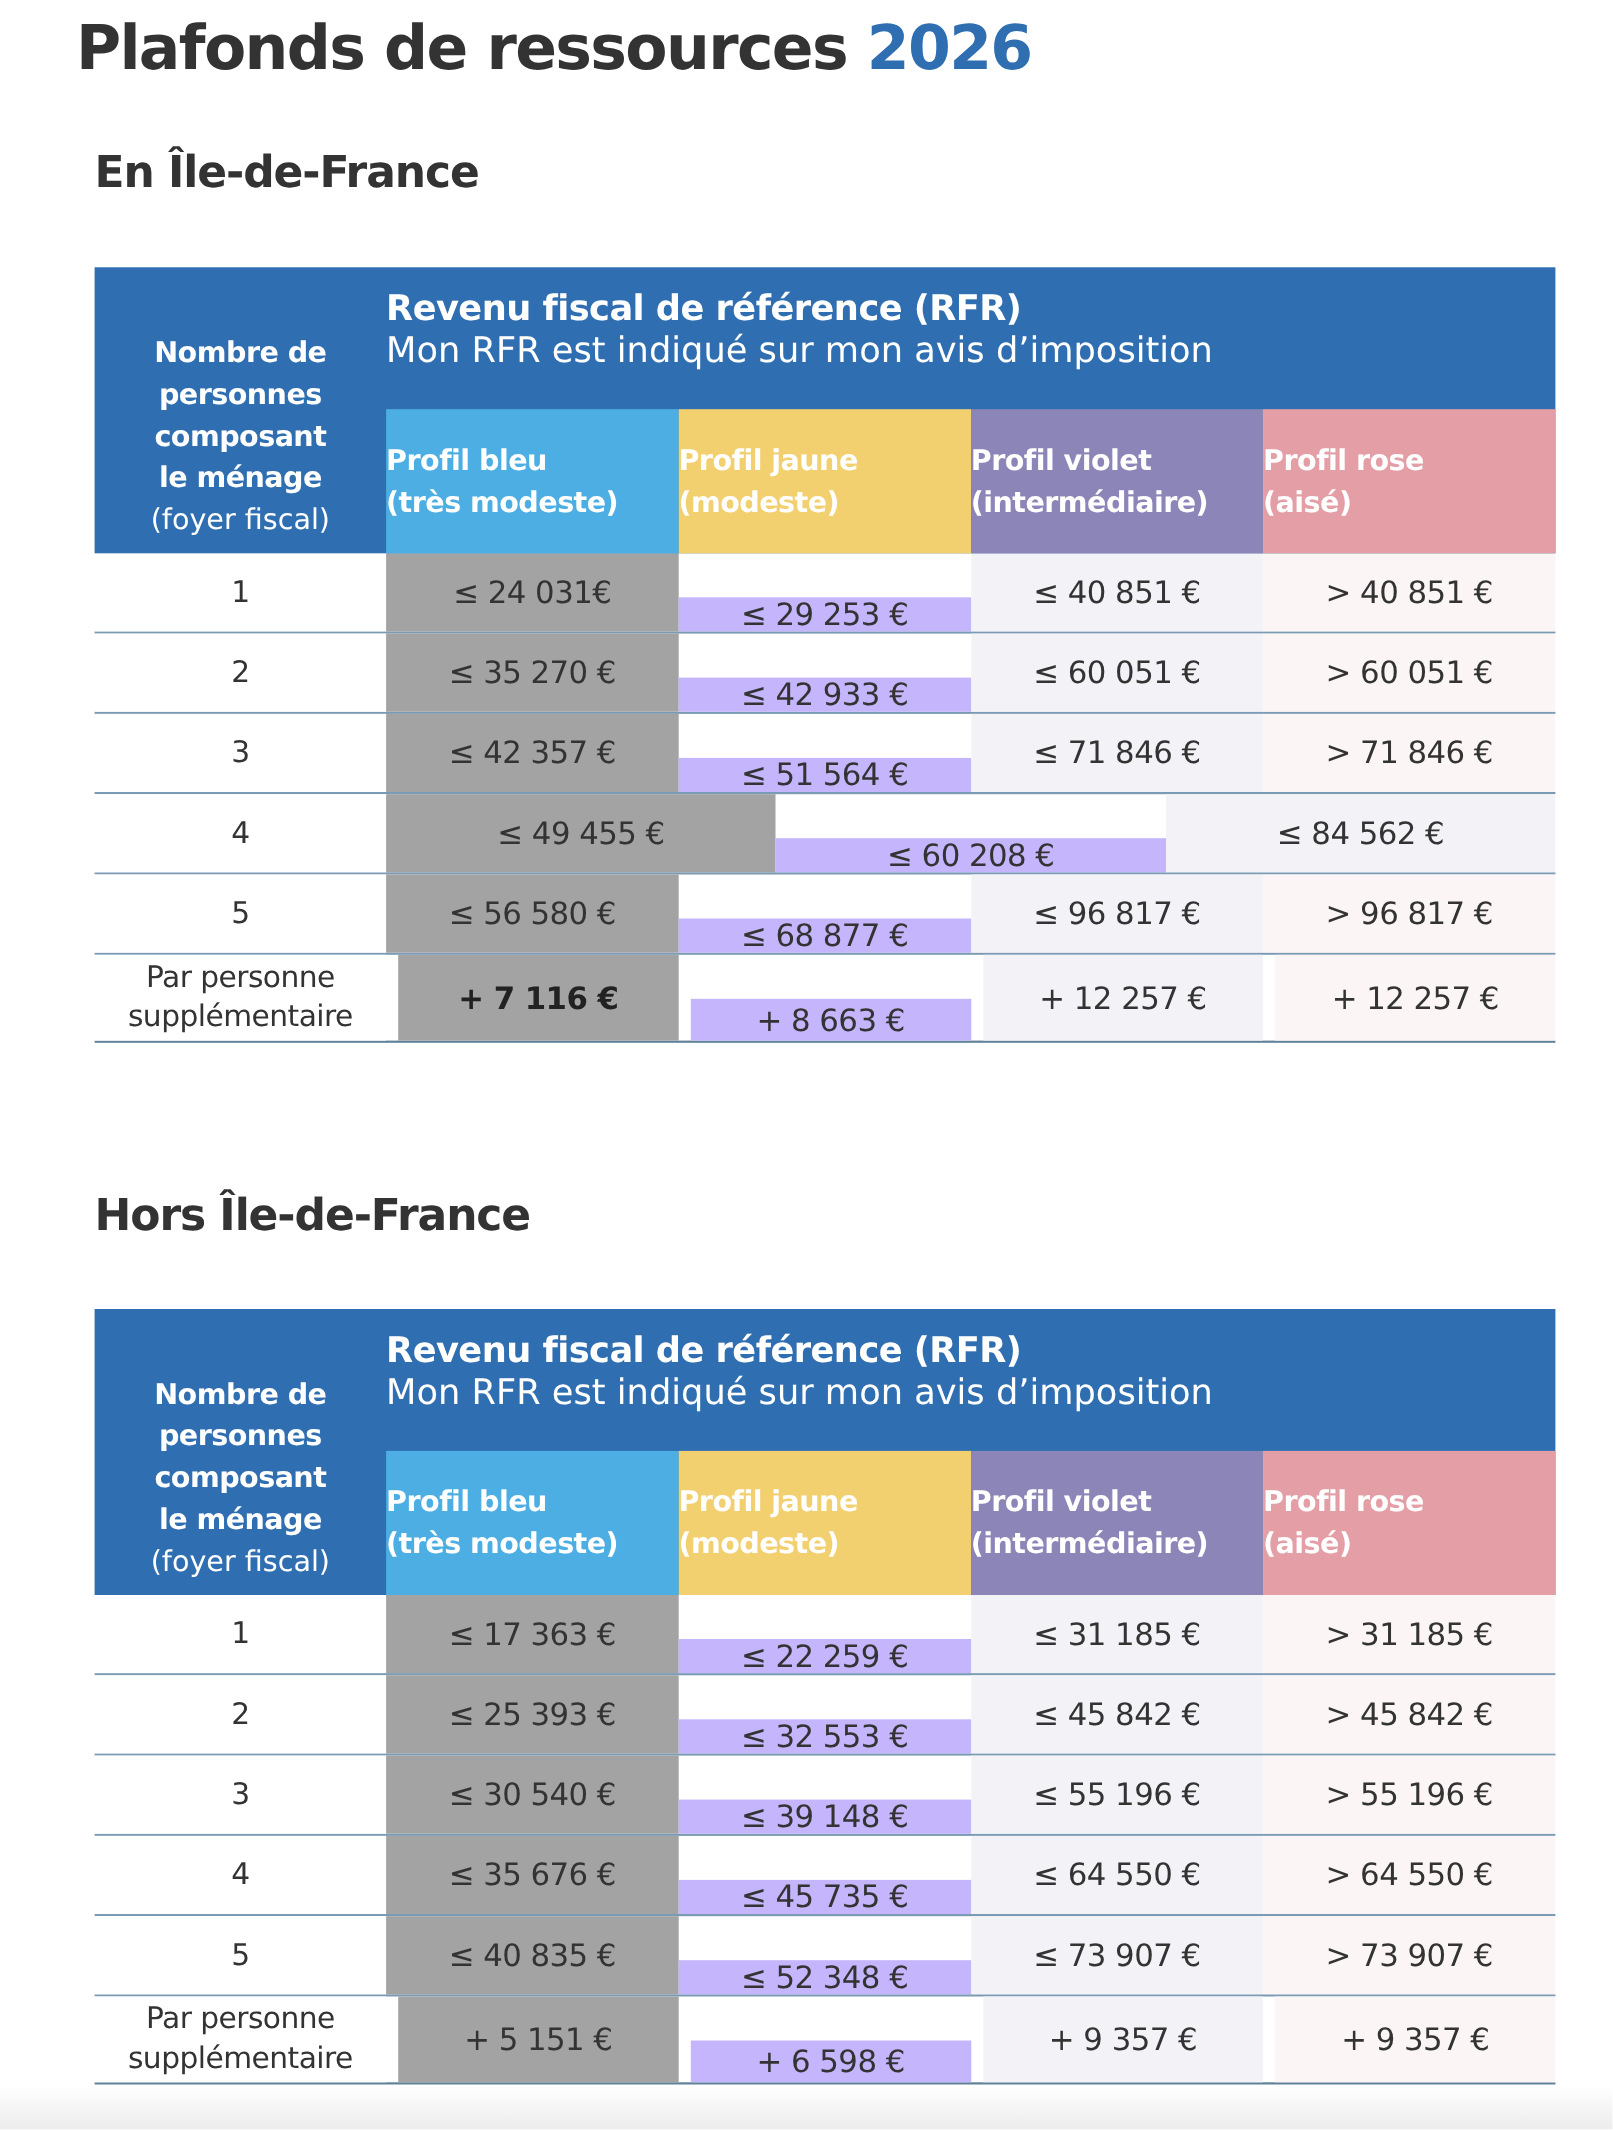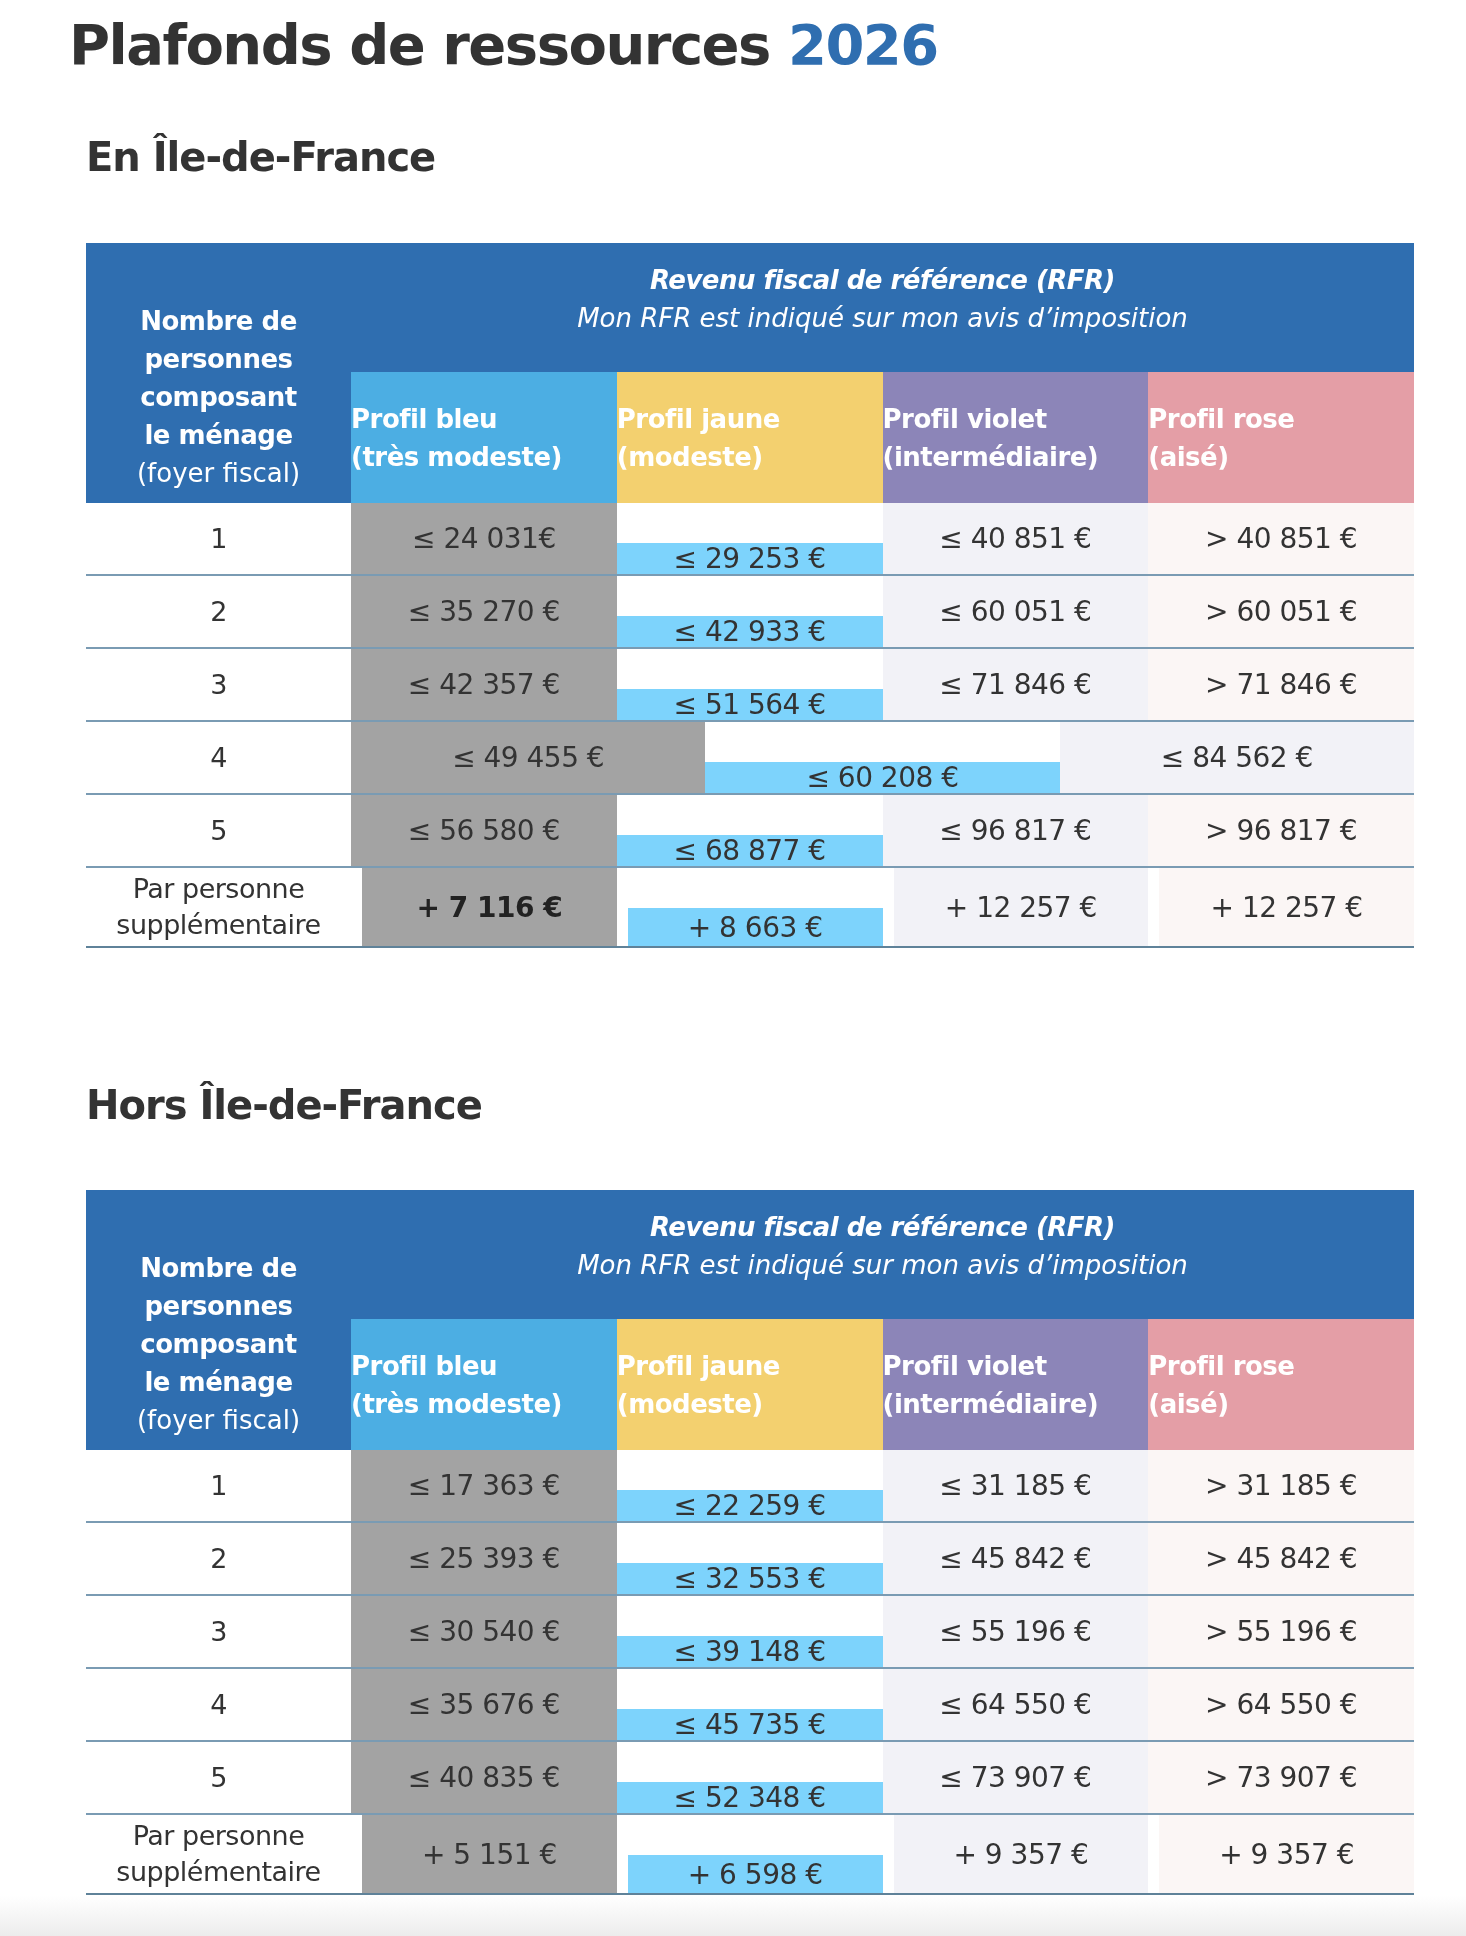--- a/index.html
+++ b/index.html
@@ -11,33 +11,33 @@
     letter-spacing: -1.5px; color: #333333; white-space: nowrap; }
   .page-title .year { color: #2f6eb0; }
   .section-title { position: absolute; left: 86px; font-size: 40px; font-weight: bold;
     letter-spacing: -1px; color: #333333; white-space: nowrap; }
   .tbl { position: absolute; left: 86px; width: 1328px; }
   .hdr { position: relative; height: 260px; background: #2f6eb0; }
   .hdr-first { position: absolute; left: 0; top: 0; width: 265px; height: 260px;
     display: flex; flex-direction: column; justify-content: center; align-items: center;
     color: #ffffff; text-align: center; font-size: 26px; line-height: 38px; margin-top: 24px; }
   .hdr-first .b { font-weight: bold; letter-spacing: -0.5px; }
-  .hdr-rfr { position: absolute; left: 265px; top: 18px; width: 1063px; text-align: center;
-    color: #ffffff; font-size: 26px; line-height: 38px; font-style: italic; }
+  .hdr-rfr { position: absolute; left: 265px; top: 18px; width: 1063px; text-align: left;
+    color: #ffffff; font-size: 32px; line-height: 38px; }
   .hdr-rfr .b { font-weight: bold; letter-spacing: -0.5px; }
   .profiles { position: absolute; left: 265px; top: 129px; width: 1063px; height: 131px; display: flex; }
   .profile { flex: 1; display: flex; flex-direction: column; justify-content: center; align-items: flex-start;
     color: #ffffff; font-weight: bold; text-align: center; font-size: 26px; line-height: 38px; letter-spacing: -0.5px; }
   .row { display: flex; height: 73px; border-bottom: 2px solid #7a9bb3; }
   .row.last { height: 80px; border-bottom: 2px solid #5f8299; gap: 11px; }
   .cell { flex: 1; display: flex; align-items: center; justify-content: center; font-size: 28px;
     color: #333333; text-align: center; letter-spacing: -0.5px; }
   .cell.first { flex: 0 0 265px; background: #ffffff; font-size: 27px; line-height: 36px; }
   .cell.c0 { background: #a3a3a3; }
-  .cell.c1 { background: #7dd3fc; margin-top: 40px; }
+  .cell.c1 { background: #c4b5fd; margin-top: 40px; }
   .cell.c2 { background: #f2f2f7; }
   .cell.c3 { background: #fbf6f5; }
   .cell.bold { font-weight: bold; color: #222222; }
 </style>
 </head>
 <body>
 
 <h1 class="page-title"><span>Plafonds de ressources</span> <span class="year">2026</span></h1>
 
 <h2 class="section-title" style="top:134px">En Île-de-France</h2>

